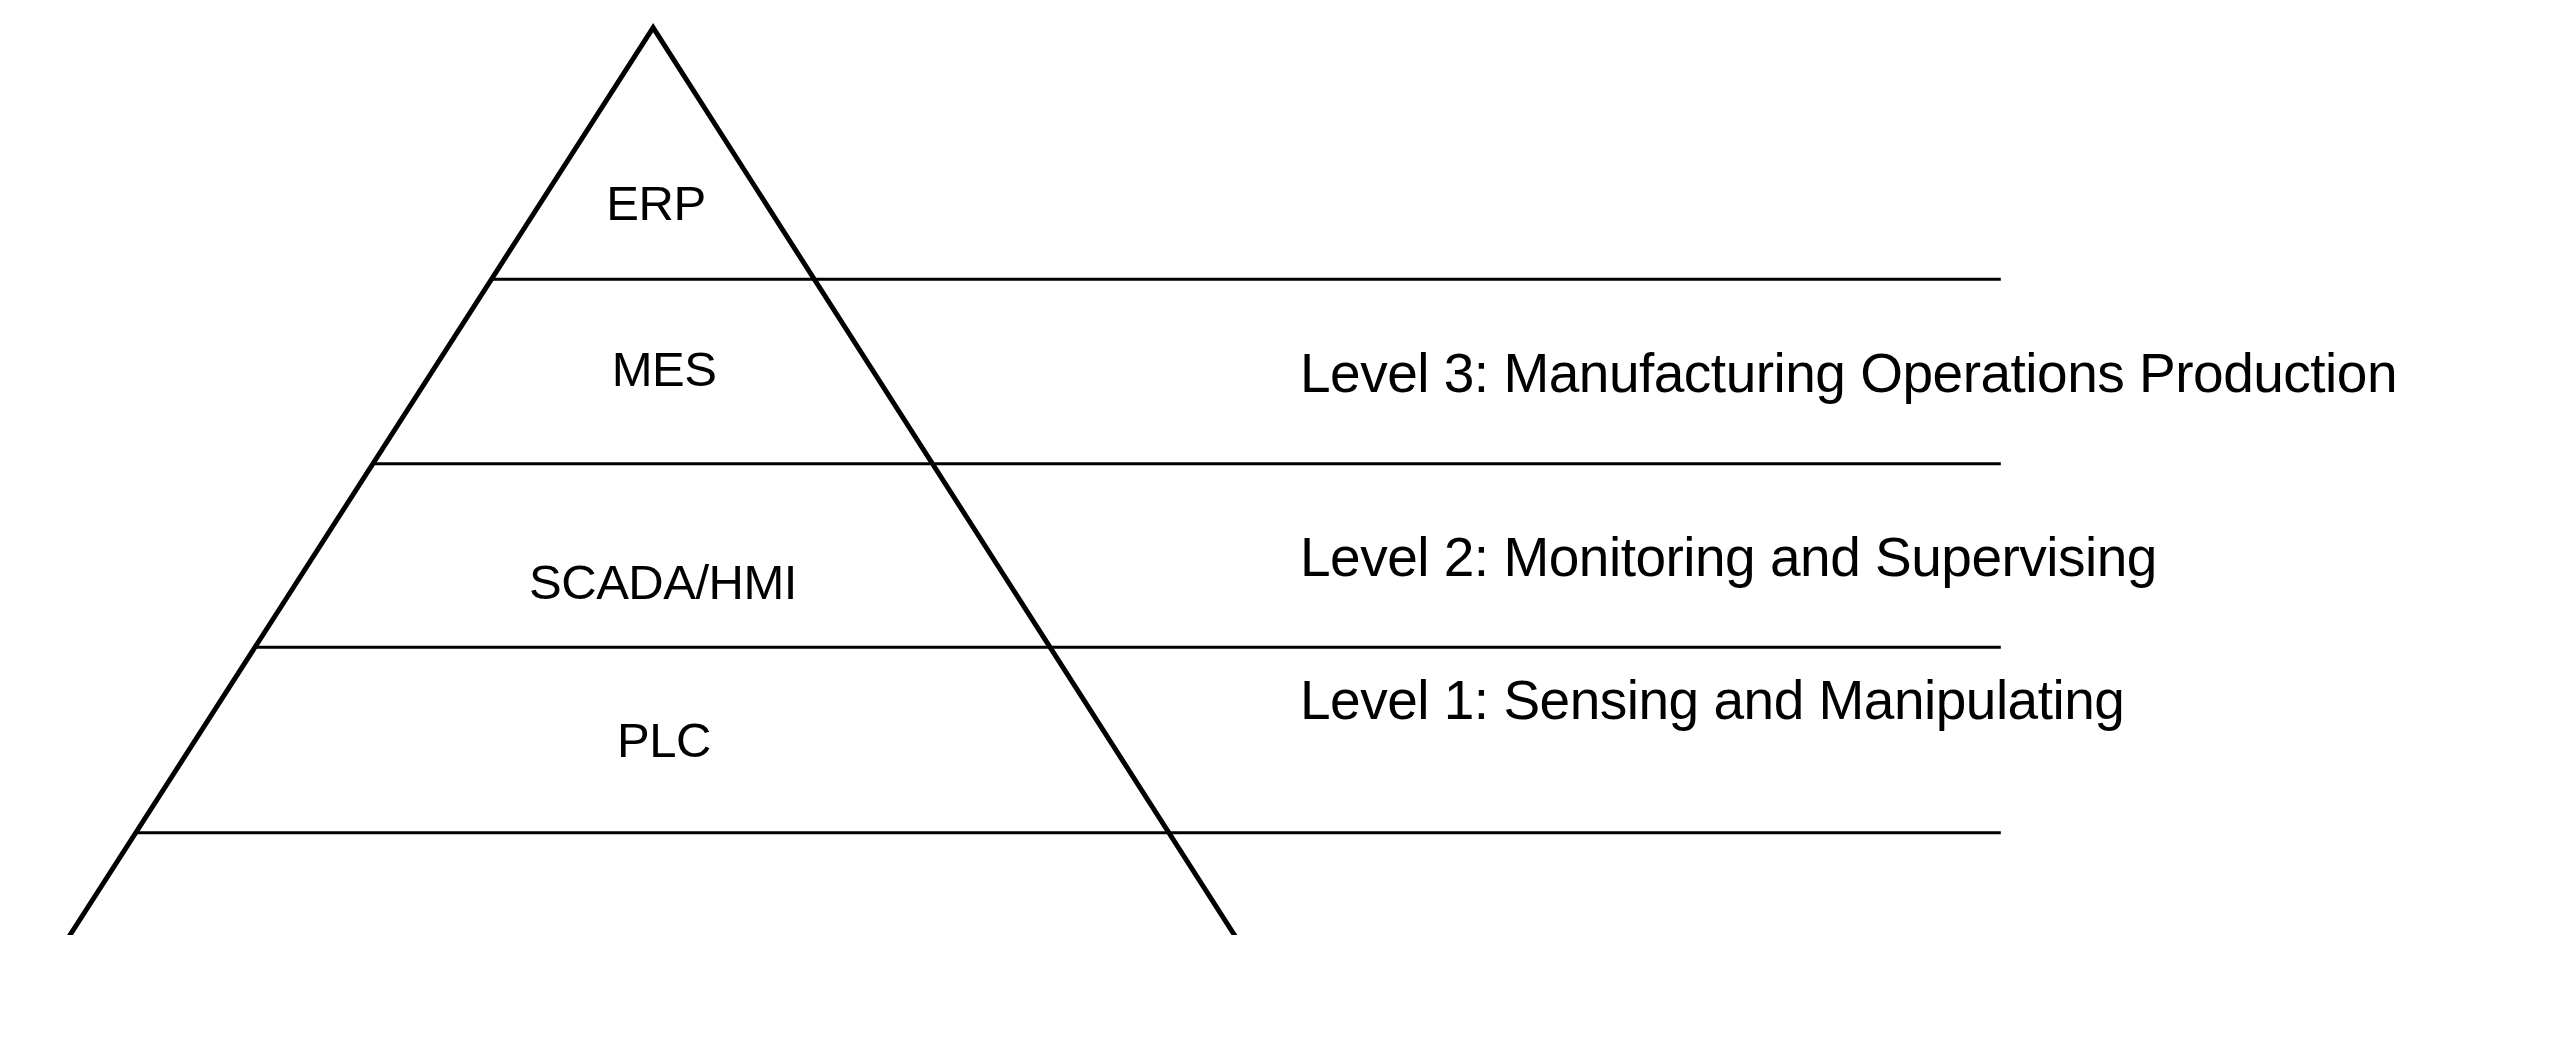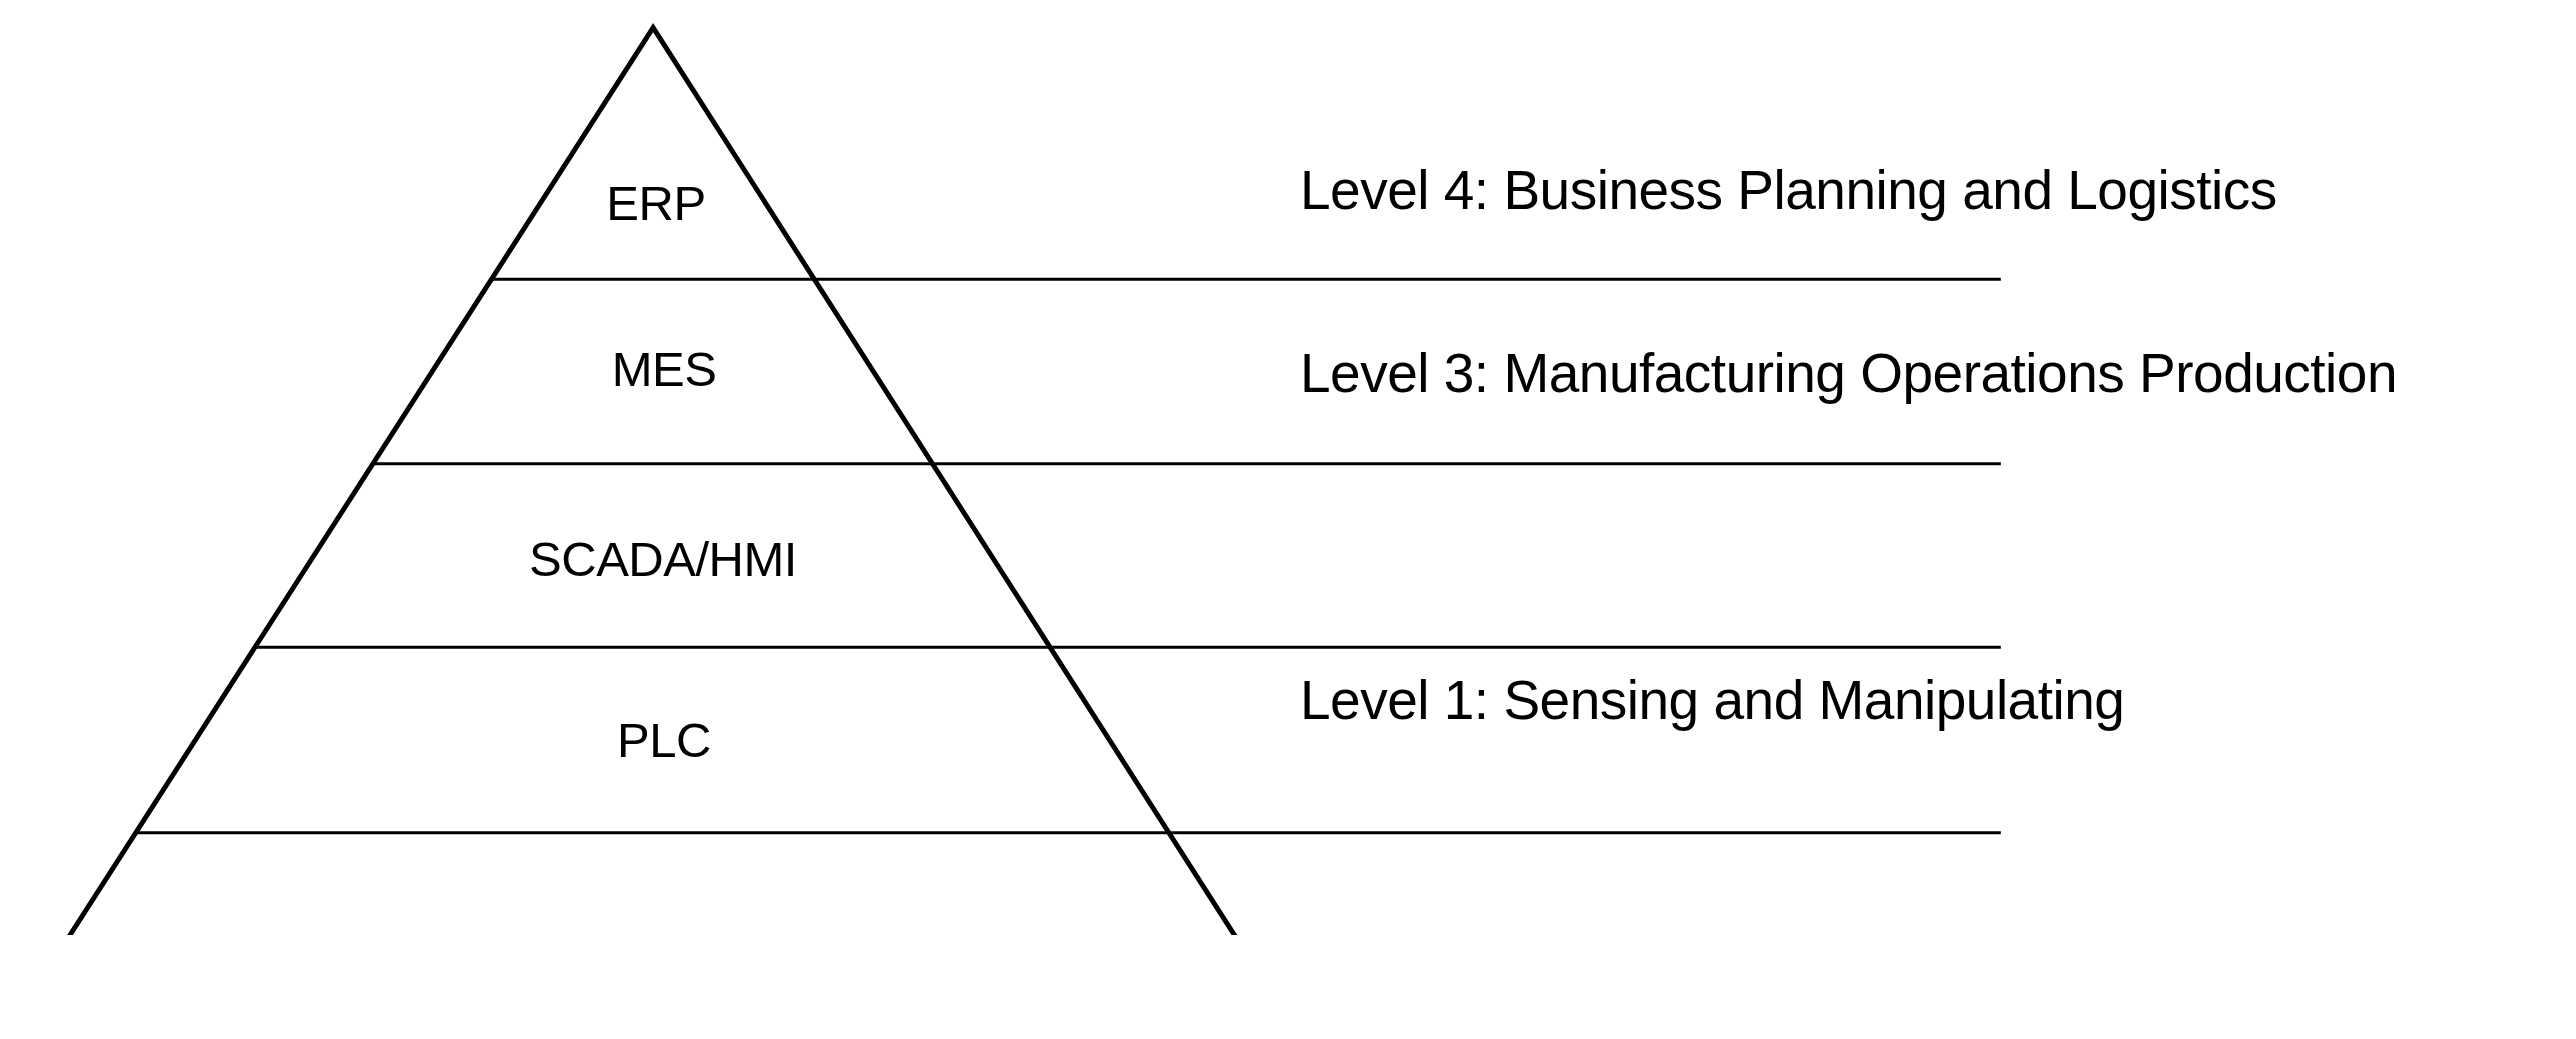--- a/index.html
+++ b/index.html
@@ -37,21 +37,21 @@
     left: 1300px;
     font-size: 55px;
     line-height: 57px;
     white-space: nowrap;
     color: #000000;
     letter-spacing: -0.5px;
   }
   
   .tier-0 { left: 656px; top: 179px; }
   .tier-1 { left: 664px; top: 345px; }
-  .tier-2 { left: 663px; top: 535px; }
+  .tier-2 { left: 663px; top: 558px; }
   .tier-3 { left: 664px; top: 716px; }
   .tier-4 { left: 584px; top: 901px; }
   
   .level-0 { top: 162px; }
   .level-1 { top: 345px; }
   .level-2 { top: 529px; }
   .level-3 { top: 672px; }
   .level-4 { top: 891px; }
 </style>
 </head>
@@ -65,18 +65,18 @@
     <line x1="378" y1="470" x2="2028" y2="470" stroke="#000000" stroke-width="3"></line>
     <line x1="258" y1="656" x2="2028" y2="656" stroke="#000000" stroke-width="3"></line>
     <line x1="138" y1="844" x2="2028" y2="844" stroke="#000000" stroke-width="3"></line>
   </svg>
 
   <div class="tier-label tier-0">ERP</div>
   <div class="tier-label tier-1">MES</div>
   <div class="tier-label tier-2">SCADA/HMI</div>
   <div class="tier-label tier-3">PLC</div>
 
-  <div class="level-label level-0">Level 4: Business Planning and Logistics</div>
   <div class="level-label level-1">Level 3: Manufacturing Operations Production</div>
+  <div class="level-label level-2">Level 2: Monitoring and Supervising</div>
   <div class="level-label level-3">Level 1: Sensing and Manipulating</div>
 
 </div>
 
 
 </body></html>

